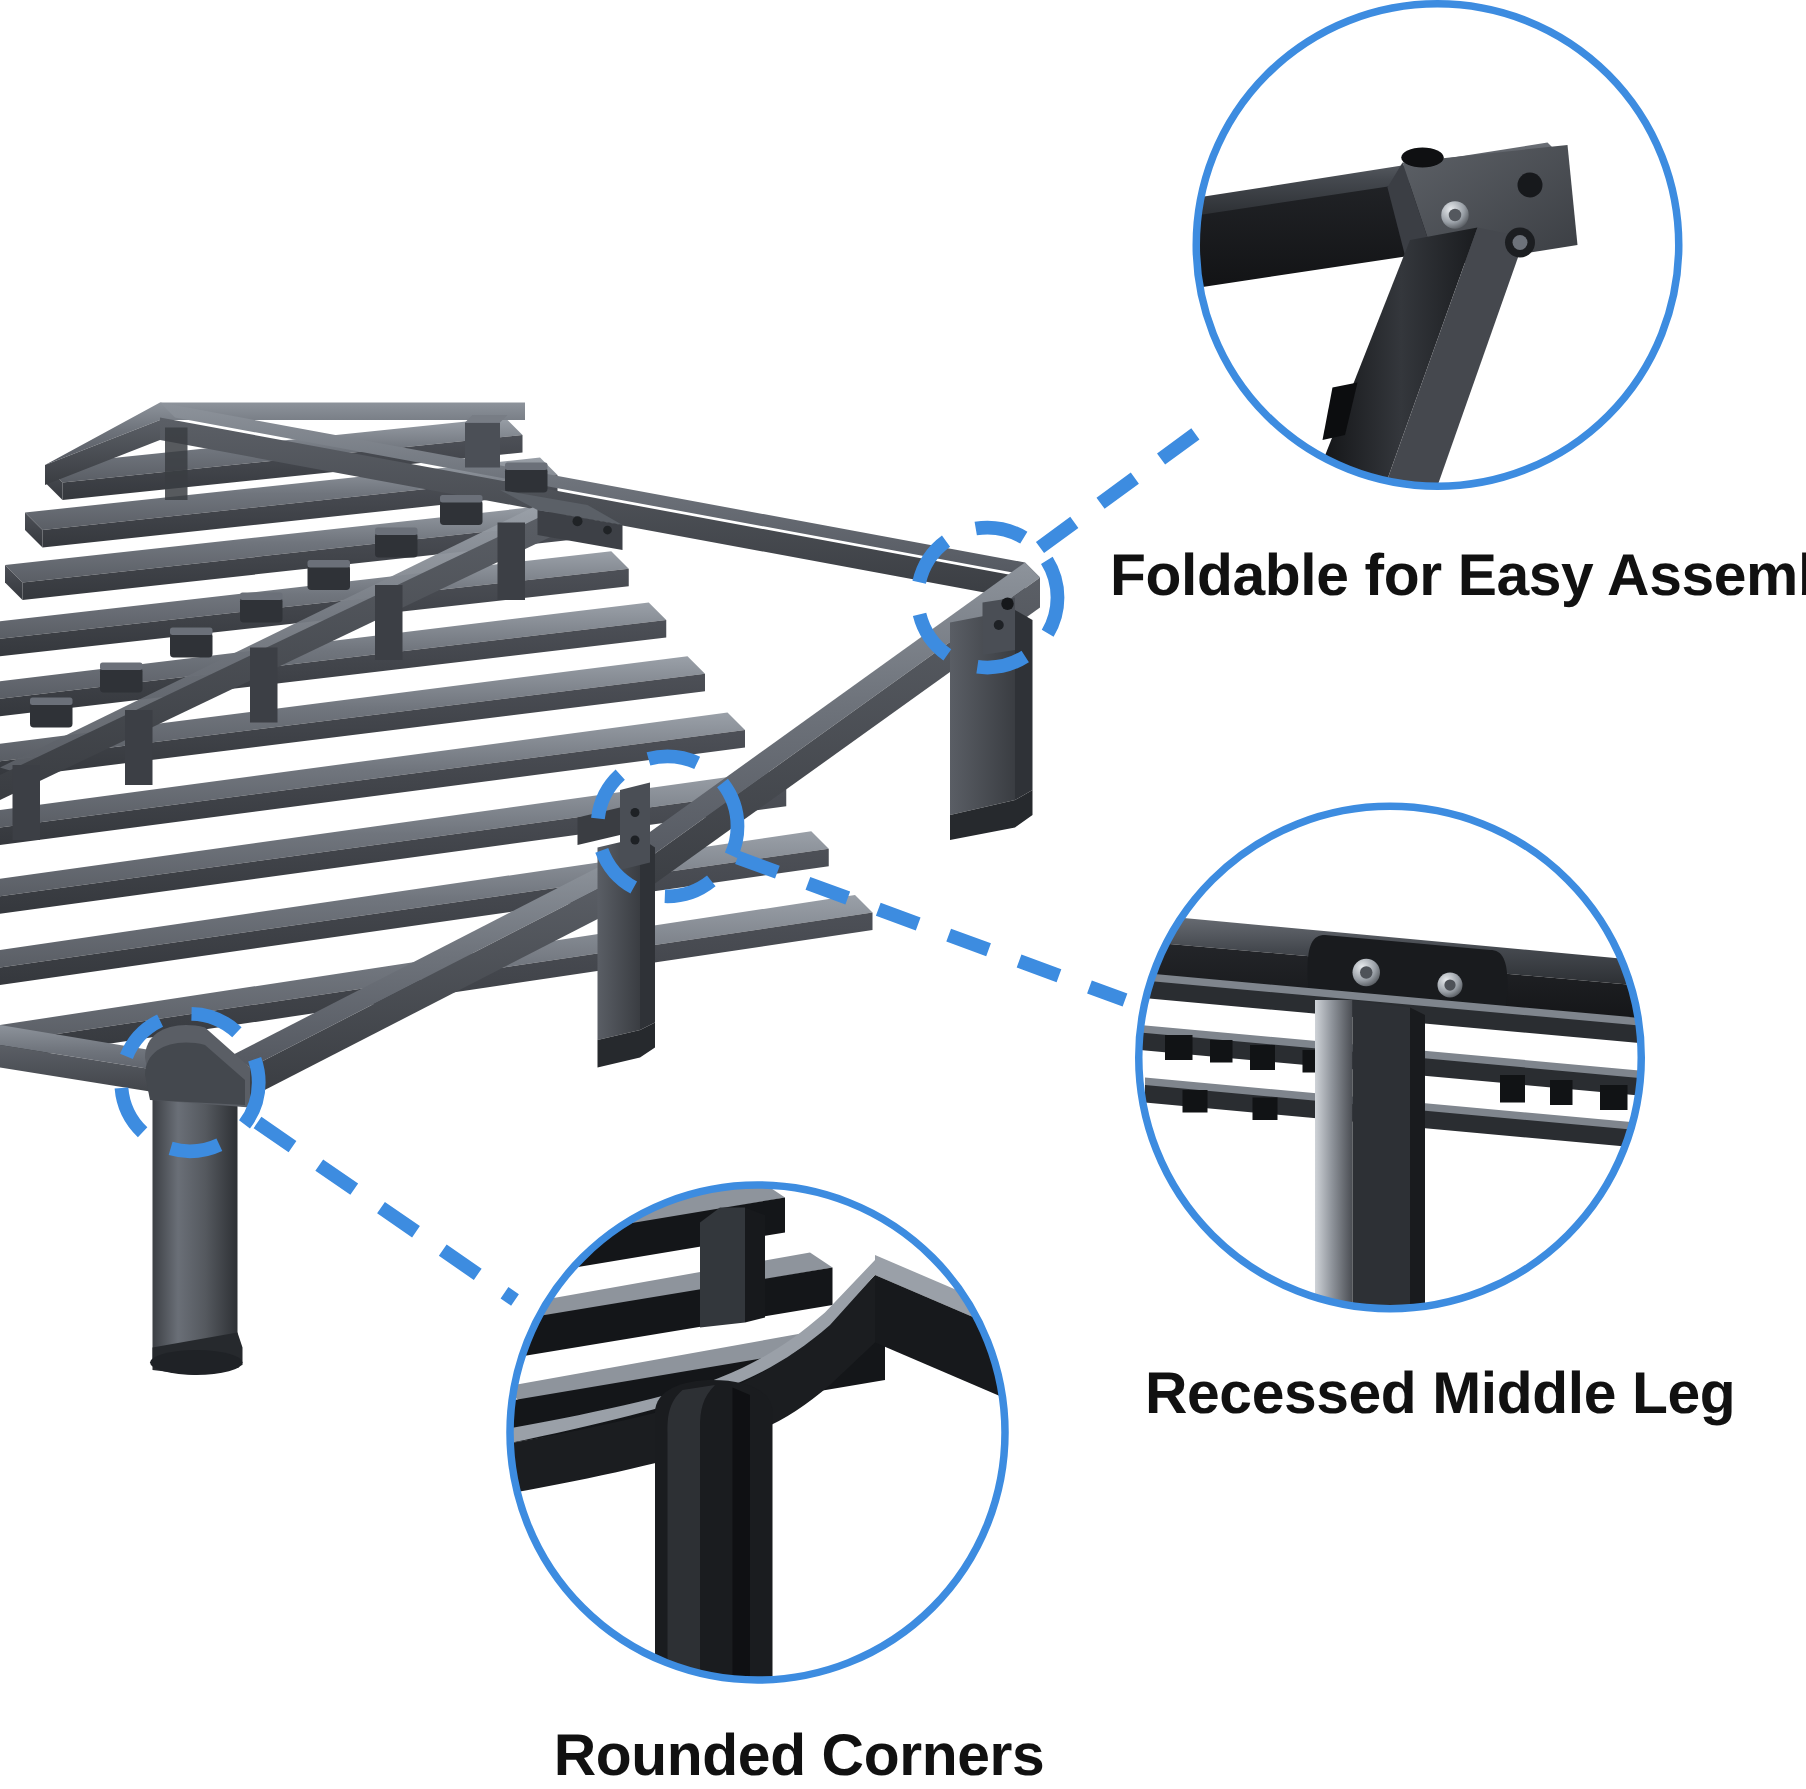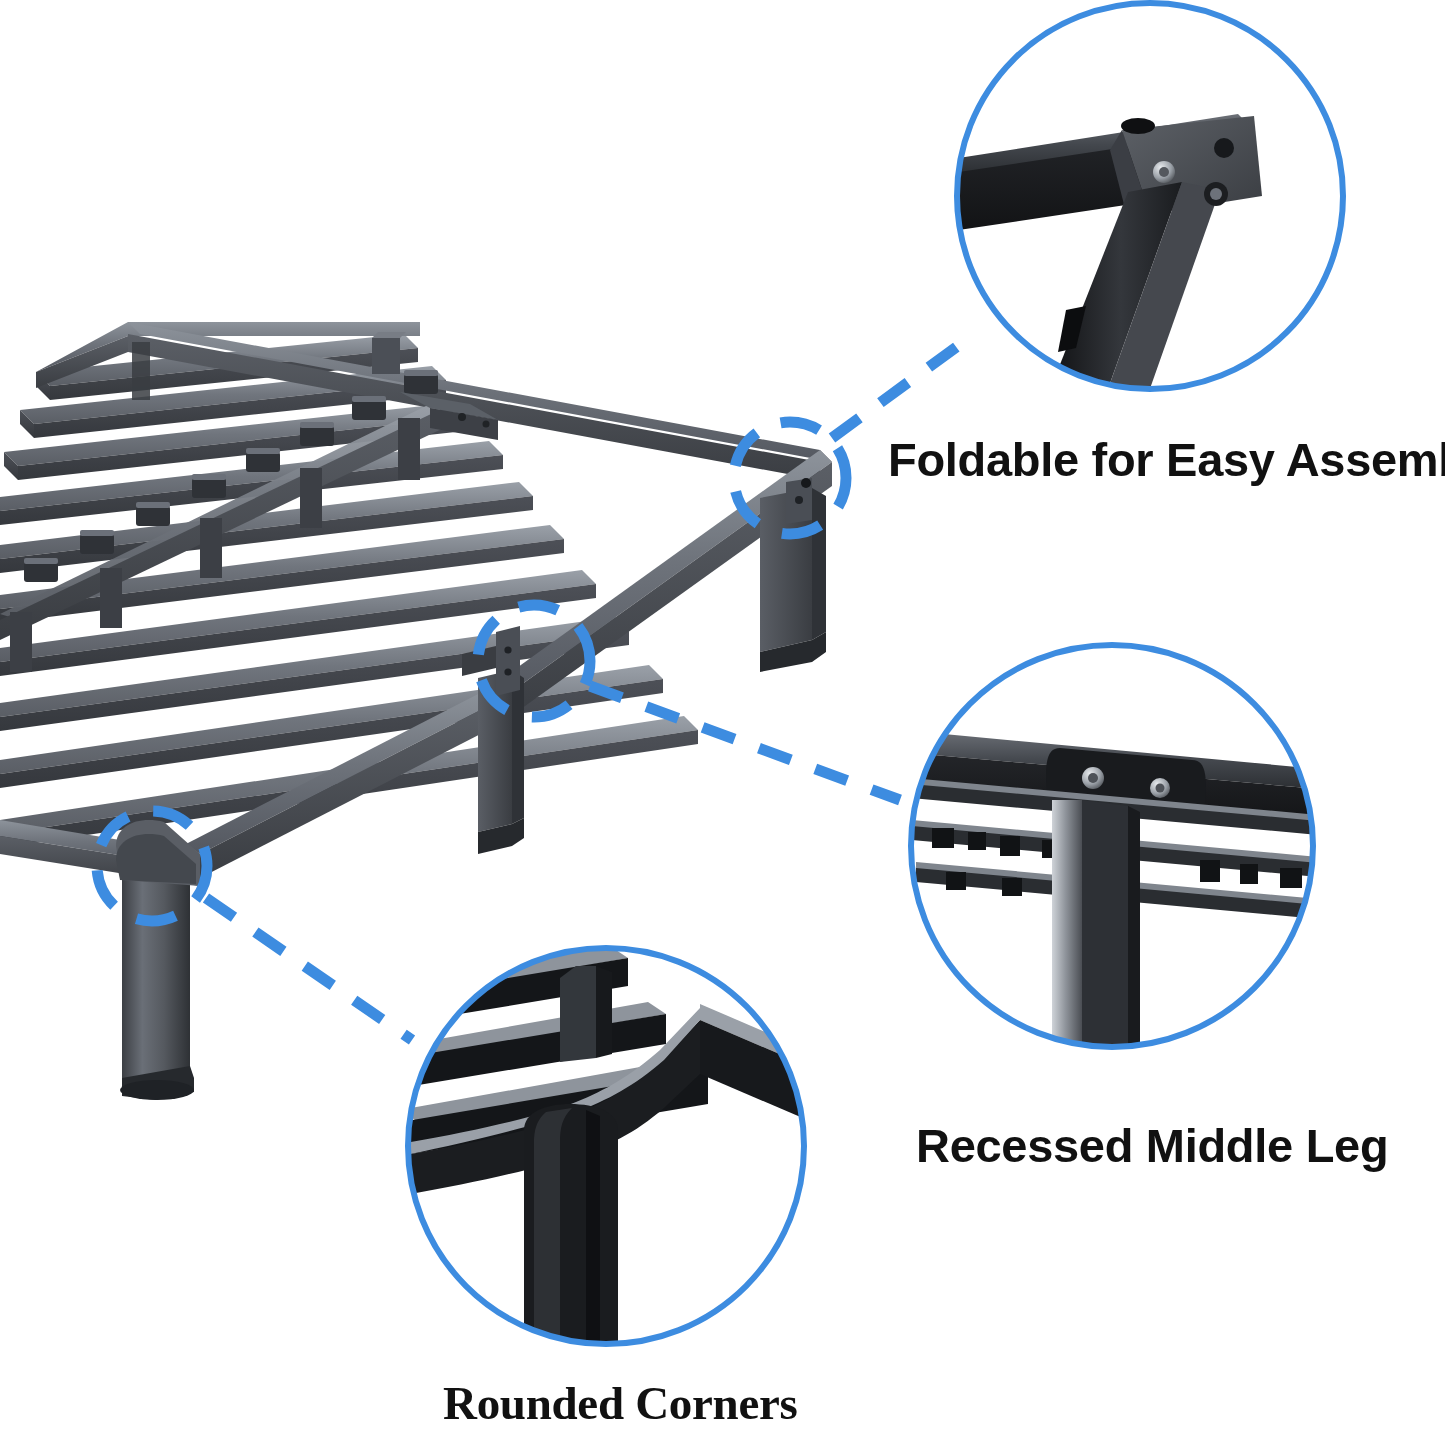--- a/index.html
+++ b/index.html
@@ -17,22 +17,22 @@
 
   .label {
     position: absolute;
     font-family: "Liberation Sans", sans-serif;
     font-weight: bold;
     color: #111111;
     white-space: nowrap;
     letter-spacing: -0.3px;
   }
   #label-foldable { left: 888px; top: 432px; font-size: 47px; }
-  #label-recessed { left: 916px; top: 1086px; font-size: 47px; margin-top: 32px; }
-  #label-rounded  { left: 443px; top: 1376px; font-size: 47px; font-family: Liberation Serif, serif; }
+  #label-recessed { left: 916px; top: 1086px; font-size: 47px; }
+  #label-rounded  { left: 443px; top: 1376px; font-size: 47px; }
 </style>
 </head>
 <body>
 
 <div id="stage">
 
   <svg class="full" viewBox="0 0 1445 1431">
     <defs>
 
       <linearGradient id="gRailTop" x1="0" y1="0" x2="0" y2="1">

